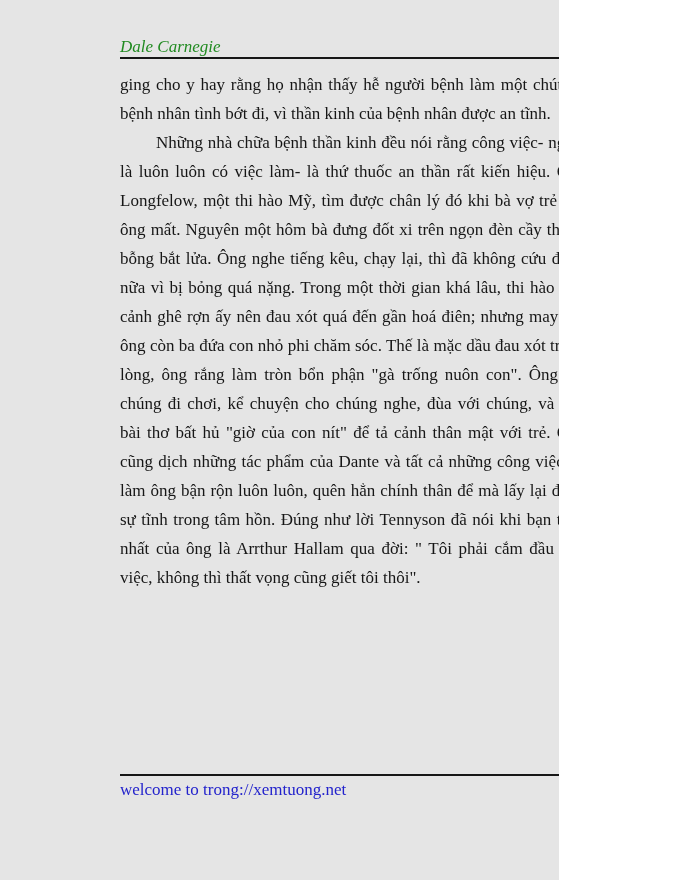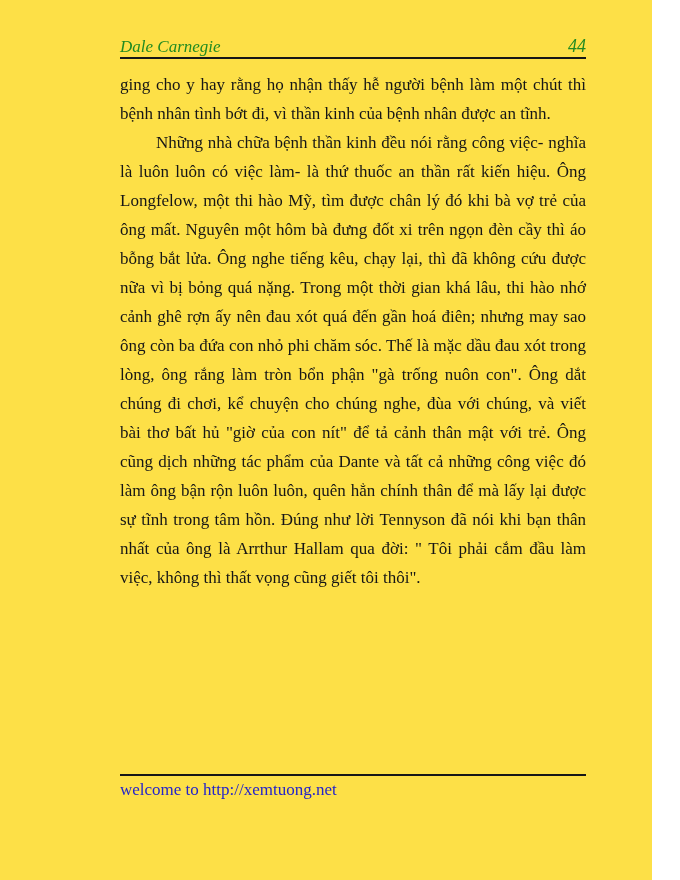--- a/index.html
+++ b/index.html
@@ -2,23 +2,23 @@
 <html><head>
 <meta charset="utf-8">
 <style>
   html, body {
     margin: 0;
     padding: 0;
     background: #ffffff;
   }
   .page {
     position: relative;
-    width: 652px;
+    width: 559px;
     height: 880px;
-    background: #fde047;
+    background: #e5e5e5;
     font-family: "Liberation Serif", "DejaVu Serif", serif;
     overflow: hidden;
   }
   .header {
     position: absolute;
     top: 36px;
     left: 120px;
     width: 466px;
     display: flex;
     justify-content: space-between;
@@ -77,15 +77,15 @@
 
   <div class="rule header-rule"></div>
 
   <div class="page-body">
     <p class="para continuation">ging cho y hay rằng họ nhận thấy hễ người bệnh làm một chút thì bệnh nhân tình bớt đi, vì thần kinh của bệnh nhân được an tĩnh.</p>
     <p class="para indented">Những nhà chữa bệnh thần kinh đều nói rằng công việc- nghĩa là luôn luôn có việc làm- là thứ thuốc an thần rất kiến hiệu. Ông Longfelow, một thi hào Mỹ, tìm được chân lý đó khi bà vợ trẻ của ông mất. Nguyên một hôm bà đưng đốt xi trên ngọn đèn cầy thì áo bỗng bắt lửa. Ông nghe tiếng kêu, chạy lại, thì đã không cứu được nữa vì bị bỏng quá nặng. Trong một thời gian khá lâu, thi hào nhớ cảnh ghê rợn ấy nên đau xót quá đến gần hoá điên; nhưng may sao ông còn ba đứa con nhỏ phi chăm sóc. Thế là mặc dầu đau xót trong lòng, ông rắng làm tròn bổn phận "gà trống nuôn con". Ông dắt chúng đi chơi, kể chuyện cho chúng nghe, đùa với chúng, và viết bài thơ bất hủ "giờ của con nít" để tả cảnh thân mật với trẻ. Ông cũng dịch những tác phẩm của Dante và tất cả những công việc đó làm ông bận rộn luôn luôn, quên hẳn chính thân để mà lấy lại được sự tĩnh trong tâm hồn. Đúng như lời Tennyson đã nói khi bạn thân nhất của ông là Arrthur Hallam qua đời: " Tôi phải cắm đầu làm việc, không thì thất vọng cũng giết tôi thôi".</p>
   </div>
 
   <div class="rule footer-rule"></div>
 
-  <a class="footer-link">welcome to http://xemtuong.net</a>
+  <a class="footer-link">welcome to trong://xemtuong.net</a>
 
 </div>
 
 </body></html>

